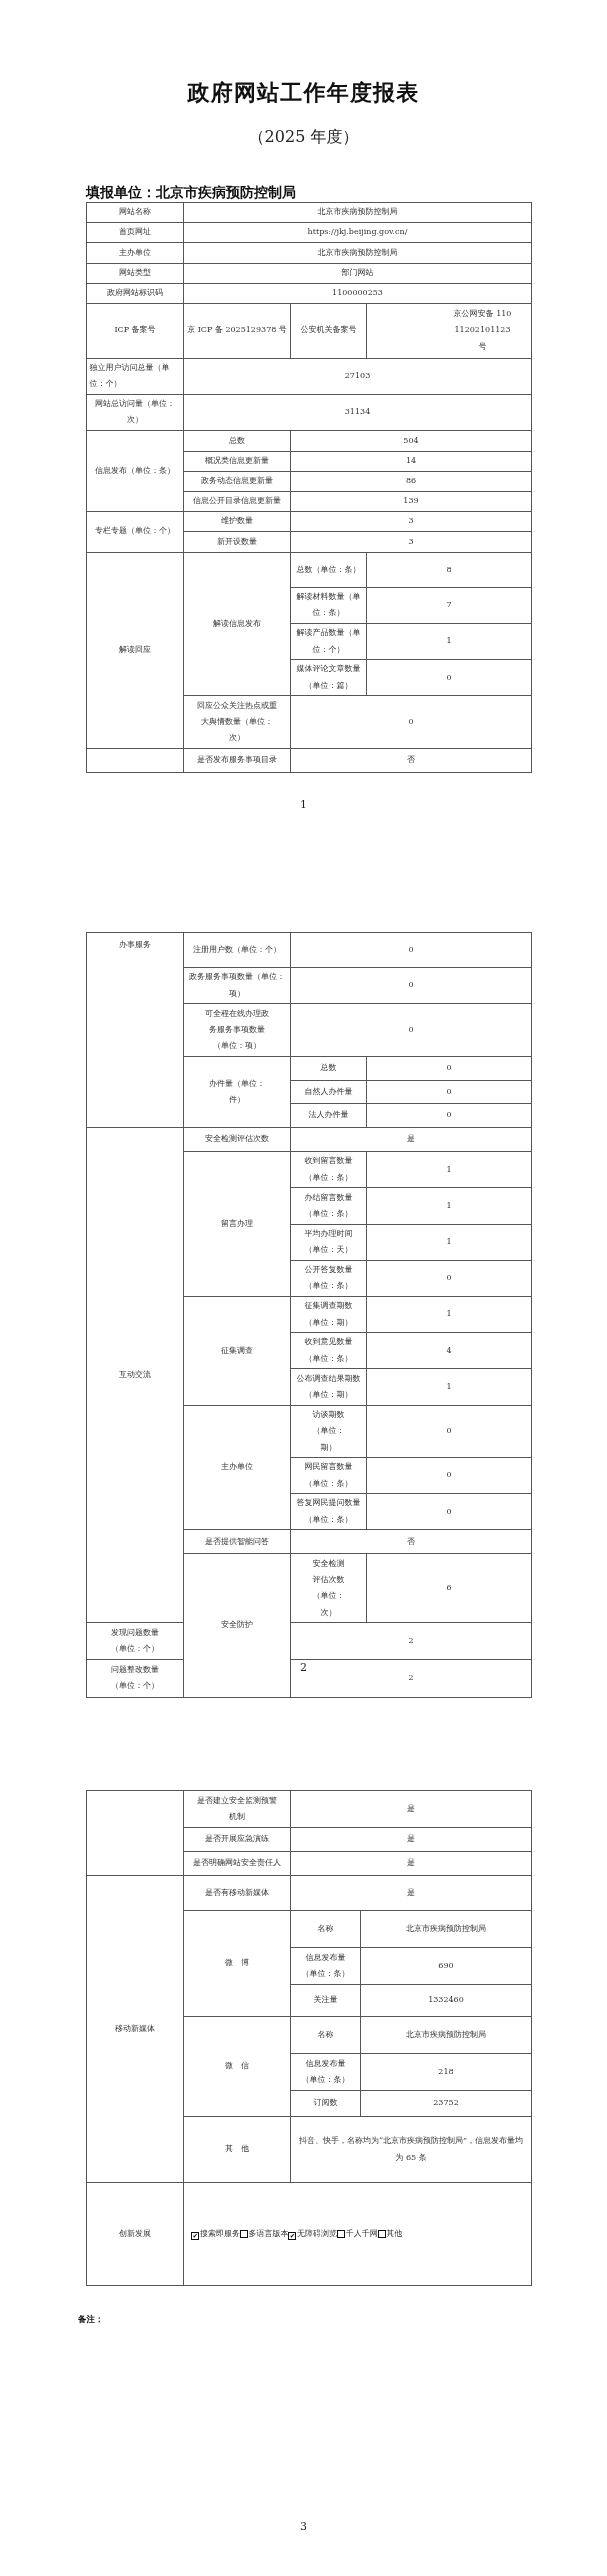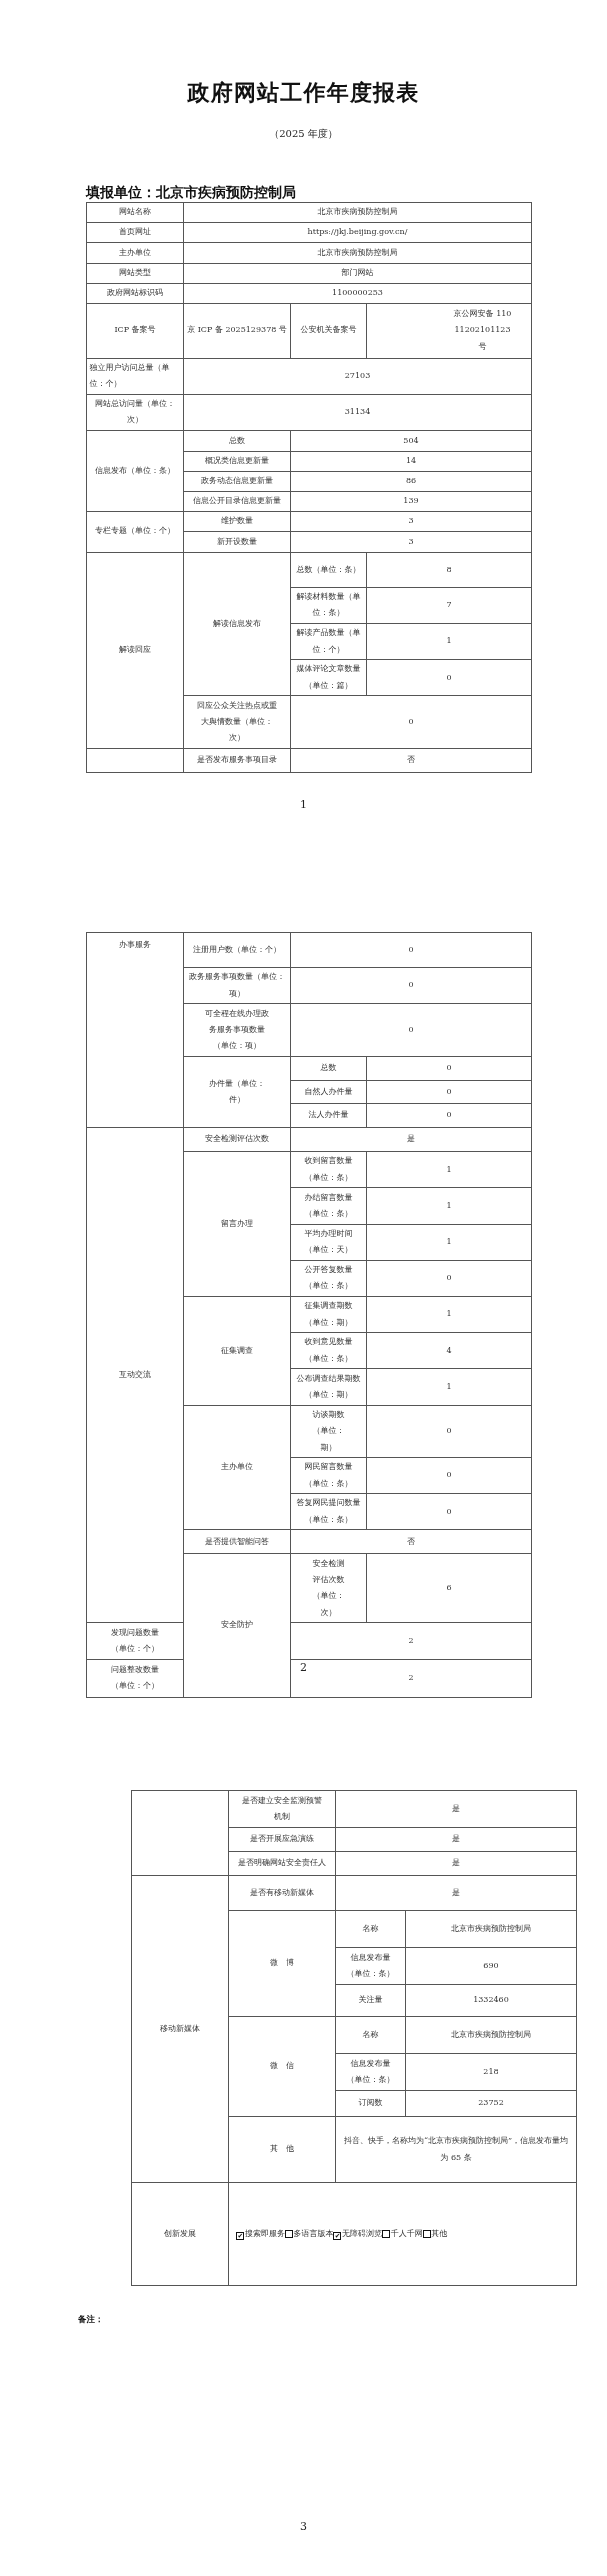--- a/index.html
+++ b/index.html
@@ -1,18 +1,18 @@
 <!DOCTYPE html>
 <html style="font-size:9.7px"><head>
 <meta charset="utf-8">
 <style>
   html, body { margin:0; padding:0; background:#fff; }
   body { width:607px; height:2576px; position:relative; font-family:"DejaVu Serif", serif; color:#222; overflow:hidden; }
   .title { position:absolute; top:78px; left:0; width:607px; text-align:center; font-family:"DejaVu Sans", sans-serif; font-size:22px; font-weight:bold; letter-spacing:1.2px; color:#111; }
-  .subtitle { position:absolute; top:127px; left:0; width:607px; text-align:center; font-size:10px; color:#222; }
+  .subtitle { position:absolute; top:127px; left:0; width:607px; text-align:center; font-size:16px; color:#222; }
   .unit { position:absolute; top:184px; left:86px; font-family:"DejaVu Sans", sans-serif; font-size:14px; font-weight:bold; color:#111; }
   .pagenum { position:absolute; left:0; width:607px; text-align:center; font-size:11px; color:#222; }
   .remark { position:absolute; top:2314px; left:78px; font-family:Liberation Serif, serif; font-size:8.5px; font-weight:bold; color:#111;text-align:right; }
   table.rep { position:absolute; left:86px; width:446px; border-collapse:collapse; table-layout:fixed; font-size:8px; color:#333; }
   table.rep td { border:0.9px solid #555; text-align:center; vertical-align:middle; padding:1.2px 2.4px; line-height:16.4px; word-break:break-all; }
   .vt { vertical-align:top !important; padding-top:3.6px !important;margin-top:40px; }
   .cb { display:inline-block; width:8px; height:8px; border:1.2px solid #111; vertical-align:-1.8px; margin-right:0.6px; line-height:6.7px; font-size:6.7px; font-weight:bold; text-align:center; font-family:"DejaVu Sans", sans-serif; color:#111; box-sizing:border-box; }
   .opts { text-align:left !important; padding-left:7.3px !important; white-space:nowrap; font-size:8px; }
 </style>
 </head>
@@ -225,21 +225,21 @@
   </tr>
   <tr style="height:38px">
     <td style="padding:1.2px 24px">问题整改数量（单位：个）</td>
     <td colspan="2">2</td>
   </tr>
 </tbody>
   </table>
 
 <div class="pagenum" style="top:1661px;">2</div>
 
-<table class="rep" style="top:1790px;margin-left:45px;">
+<table class="rep" style="top:1790px;">
   <colgroup>
       <col style="width:97px">
       <col style="width:107px">
       <col style="width:70px">
       <col style="width:171px">
     </colgroup>
 
   <tbody>
       <tr style="height:37px">
     <td rowspan="3"></td>

